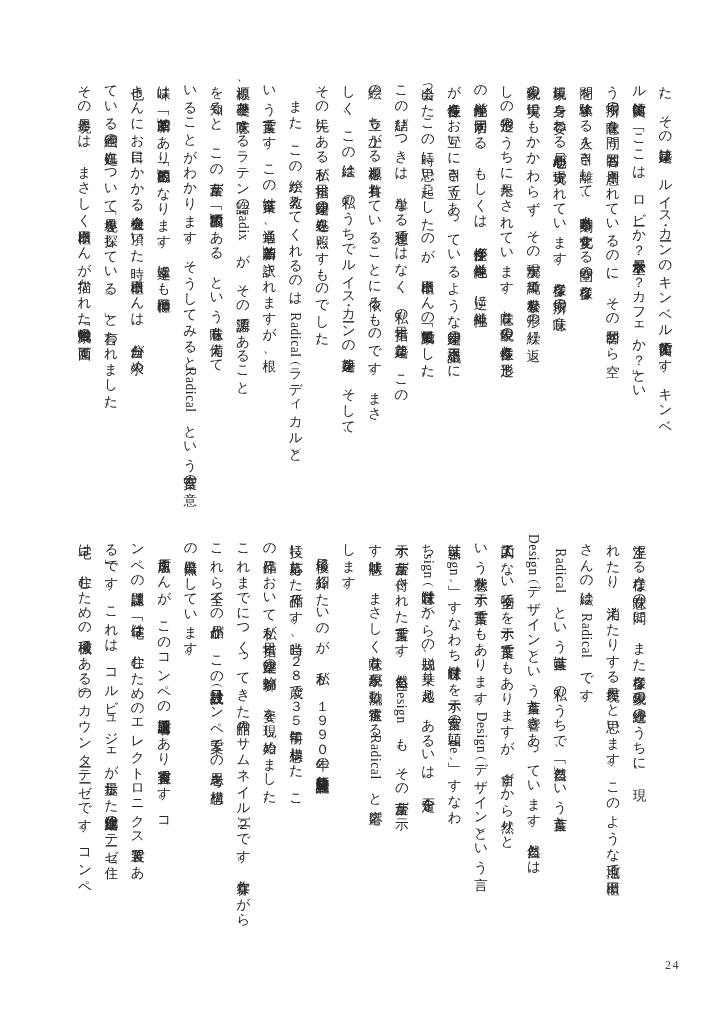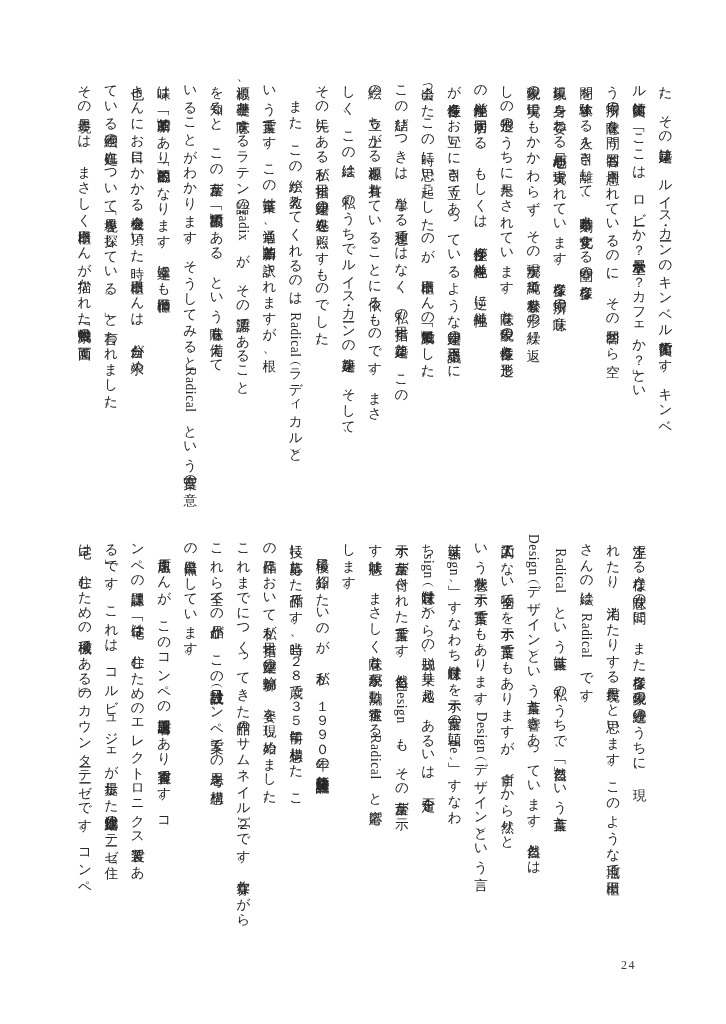--- a/index.html
+++ b/index.html
@@ -35,21 +35,21 @@
     right: 48px;
     height: 414px;
   }
   .tblock-lower {
     top: 534px;
     right: 74px;
     height: 400px;
   }
   .page-number {
     position: absolute;
-    left: 621px;
+    left: 665px;
     top: 958px;
     font-size: 12px;
     letter-spacing: 1.5px;
     color: #3a3a3a;
     text-align: center;
   }
 </style>
 </head>
 <body>
 

